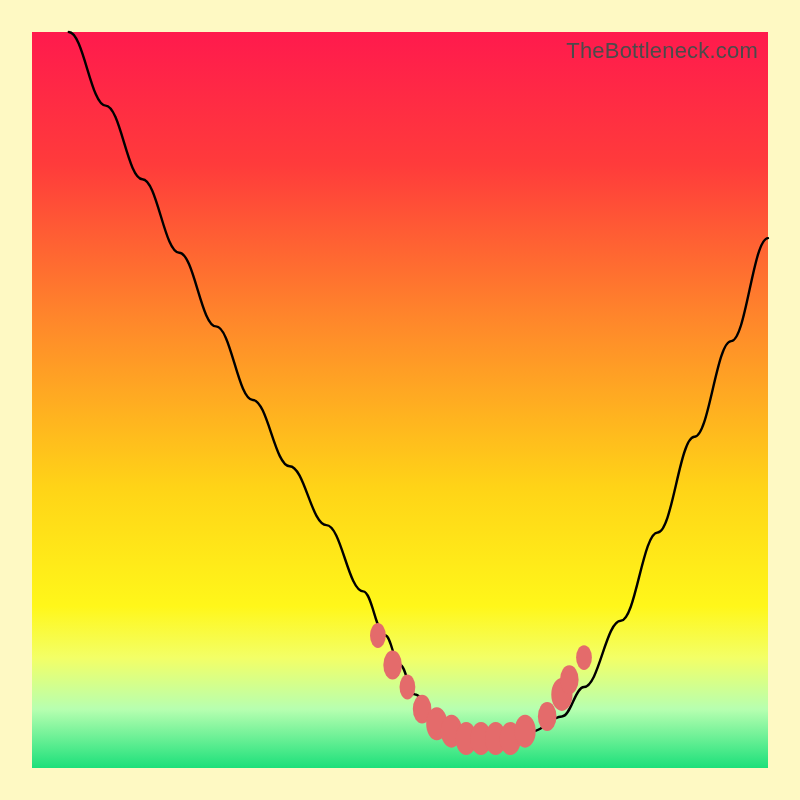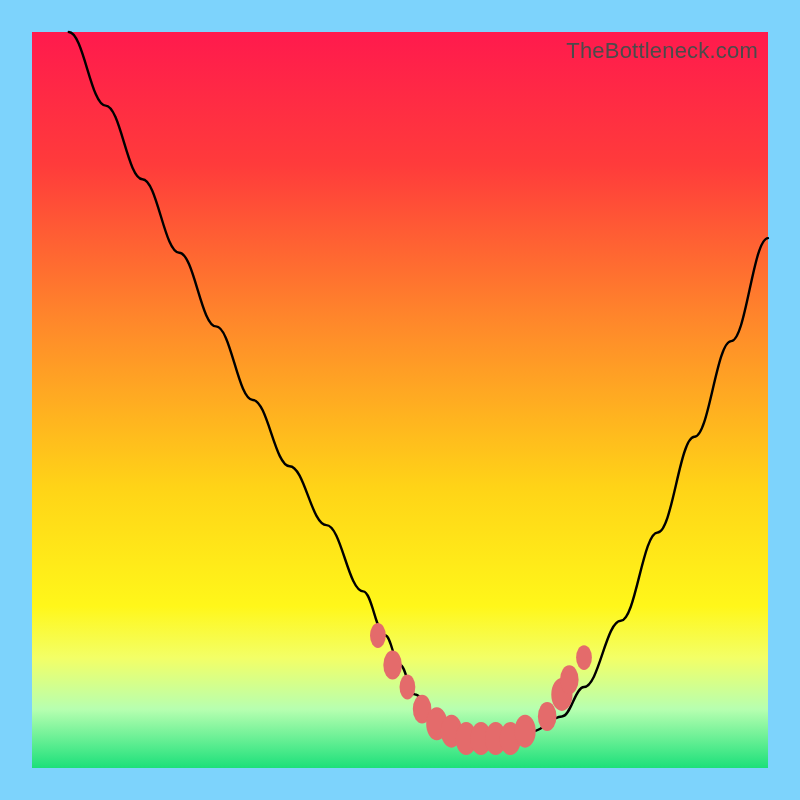--- a/index.html
+++ b/index.html
@@ -10,21 +10,21 @@
     overflow: hidden;
     background: #000;
     font-family: Arial, Helvetica, sans-serif;
   }
   .frame {
     position: absolute;
     left: 0;
     top: 0;
     width: 800px;
     height: 800px;
-    background: #7dd3fc;
+    background: #fef9c3;
   }
   .plot {
     position: absolute;
     left: 32px;
     top: 32px;
     width: 736px;
     height: 736px;
     
   }
   .watermark {

